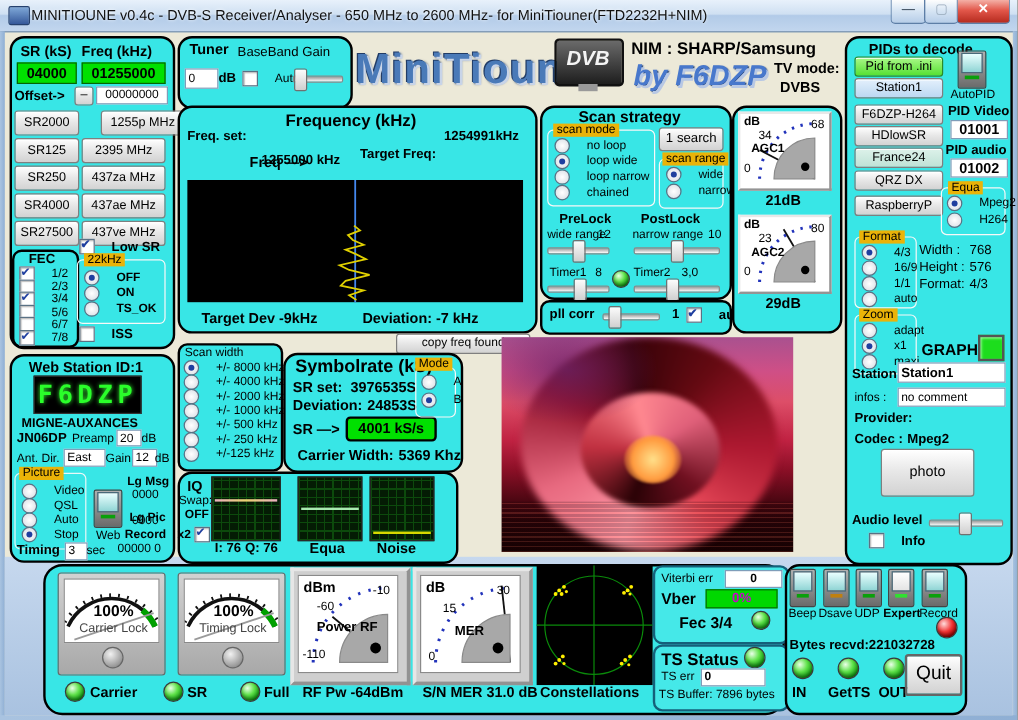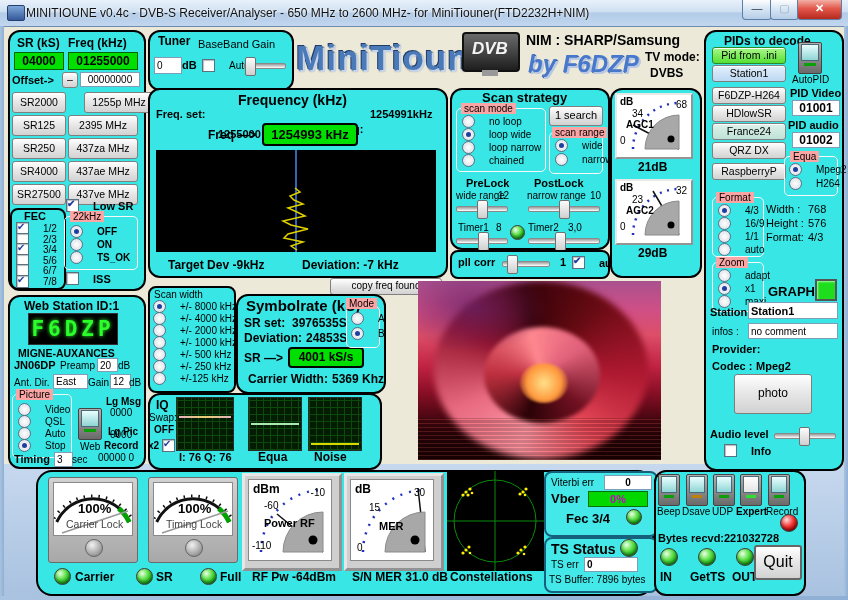--- a/index.html
+++ b/index.html
@@ -14,21 +14,21 @@
   .framestrip{position:absolute;background:linear-gradient(90deg,#a9c3e0,#8fafd4);}
   #title-text{position:absolute;left:26px;top:6px;font-size:12px;color:#111;text-shadow:0 0 3px #fff;white-space:nowrap;}
   #app-icon{position:absolute;left:7px;top:5px;width:16px;height:14px;background:linear-gradient(#7fa8d8,#35589a);border:1px solid #24406e;border-radius:2px;}
   .winbtn{position:absolute;top:0;height:19px;border:1px solid #5d7ea6;border-top:none;border-radius:0 0 4px 4px;
     background:linear-gradient(#fdfdfd,#d8e6f4 45%,#b6cde8);text-align:center;line-height:17px;font-size:11px;color:#234;}
   #btn-close{background:linear-gradient(#f4b0a6,#e2574a 45%,#b52a1e);color:#fff;font-weight:bold;}
   
   .panel{position:absolute;background:#38e6e6;border:2px solid #000;border-radius:12px;}
   .subpanel{position:absolute;background:#45e8e8;border:2px solid #15607a;border-radius:8px;}
   .gb{position:absolute;border:1px solid #f8f8f8;border-radius:5px;}
-  .gb-label{position:absolute;background:#fca5a5;padding:0 3px;font-size:10px;white-space:nowrap;}
+  .gb-label{position:absolute;background:#eab308;padding:0 3px;font-size:10px;white-space:nowrap;}
   
   .btn{position:absolute;background:linear-gradient(#ffffff,#e8e8e8 45%,#d2d2d2);border:1px solid #7f7f7f;
        border-radius:3px;text-align:center;font-size:10.5px;box-shadow:inset 0 1px 0 #fff;cursor:default;white-space:nowrap;}
   .fld{position:absolute;background:#fff;border:1px solid #7f9db9;font-size:10px;display:flex;align-items:center;padding:0 2px;white-space:nowrap;}
   .lcdv{position:absolute;background:#00e000;border:1px solid #046404;font-weight:bold;text-align:center;}
   .gdisp{position:absolute;background:#00e000;border:2px solid #000;border-radius:4px;font-weight:bold;text-align:center;}
   .seg{position:absolute;background:#000;border:1px solid #333;color:#2aff2a;font-family:"DejaVu Sans Mono",monospace;
        font-weight:bold;text-align:center;text-shadow:0 0 4px #3f3;letter-spacing:4px;}
   .opt{position:absolute;display:flex;align-items:center;gap:14px;font-size:10px;white-space:nowrap;}
   .radio{width:11px;height:11px;border-radius:50%;background:radial-gradient(#fff,#d4dae2);border:1px solid #5a7184;position:relative;flex:0 0 auto;}
@@ -177,21 +177,20 @@
   <div class="p b t12 nw" style="left:645px;top:50px;">TV mode:</div>
   <div class="p b t12 nw" style="left:650px;top:66px;">DVBS</div>
 
   <div class="panel" style="left:148px;top:88px;width:296px;height:186px;"></div>
   <div class="p b t14 nw" style="left:238px;top:92px;">Frequency (kHz)</div>
   <div class="p b t11 nw" style="left:156px;top:108px;">Freq. set:</div>
   <div class="p b t11 nw" style="left:218px;top:108px;margin-top:20px;">1255000 kHz</div>
   <div class="p b t11 nw" style="left:300px;top:108px;margin-top:15px;">Target Freq:</div>
   <div class="p b t11 nw" style="left:370px;top:108px;">1254991kHz</div>
   <div class="p b t12 nw" style="left:208px;top:128px;">Freq —&gt;</div>
-  <div class="gdisp t13" style="left:262px;top:123px;width:92px;height:19px;line-height:19px;">1254993 kHz</div>
   <svg class="p" style="left:156px;top:150px;" width="280" height="102">
     <rect x="0" y="0" width="280" height="102" fill="#000"></rect>
     <line x1="140" y1="0" x2="140" y2="102" stroke="#4488ee" stroke-width="1.5"></line>
     <polyline fill="none" stroke="#e0d000" stroke-width="1.5" points="141,100 135,96 147,92 128,88 132,84 152,79 135,75 127,71 149,66 141,62 132,58 147,54 138,50 134,46 144,42 139,38"></polyline>
   </svg>
   <div class="p b t12 nw" style="left:168px;top:258px;">Target Dev  -9kHz</div>
   <div class="p b t12 nw" style="left:302px;top:258px;">Deviation: -7 kHz</div>
 
   <div class="panel" style="left:450px;top:88px;width:156px;height:158px;"></div>
   <div class="p b t13 nw" style="left:482px;top:90px;">Scan strategy</div>
@@ -277,21 +276,21 @@
   <div class="p b t12" style="left:638px;top:160px;">21dB</div>
 
   <div class="p" style="left:615px;top:179px;width:74px;height:62px;background:#fff;border:2px outset #e8e8e8;">
     <svg width="70" height="58" style="position:absolute;left:0;top:0;">
       <path d="M16,54 A46,46 0 0 1 62,8" fill="none" stroke="#2233bb" stroke-width="2.5" stroke-dasharray="2 5.5"></path>
       <line x1="62" y1="54" x2="36" y2="10" stroke="#111" stroke-width="1.5"></line>
       <path d="M28,54 A34,34 0 0 1 62,20 L62,54 Z" fill="#a8a8a8" stroke="#8a8a8a"></path>
       <circle cx="54" cy="44" r="3.5" fill="#000"></circle>
     </svg>
     <span class="p b t10" style="left:3px;top:1px;">dB</span>
-    <span class="p t10" style="right:4px;top:4px;">32</span>
+    <span class="p t10" style="right:4px;top:4px;">80</span>
     <span class="p t10" style="left:15px;top:13px;">23</span>
     <span class="p b t10" style="left:9px;top:24px;">AGC2</span>
     <span class="p t10" style="left:3px;top:40px;">0</span>
   </div>
   <div class="p b t12" style="left:638px;top:246px;">29dB</div>
 
   <div class="btn t10" style="left:330px;top:278px;width:110px;height:15px;line-height:14px;">copy freq found</div>
 
   <div class="panel" style="left:148px;top:286px;width:84px;height:103px;border-radius:8px;"></div>
   <div class="p t10" style="left:154px;top:289px;">Scan width</div>

